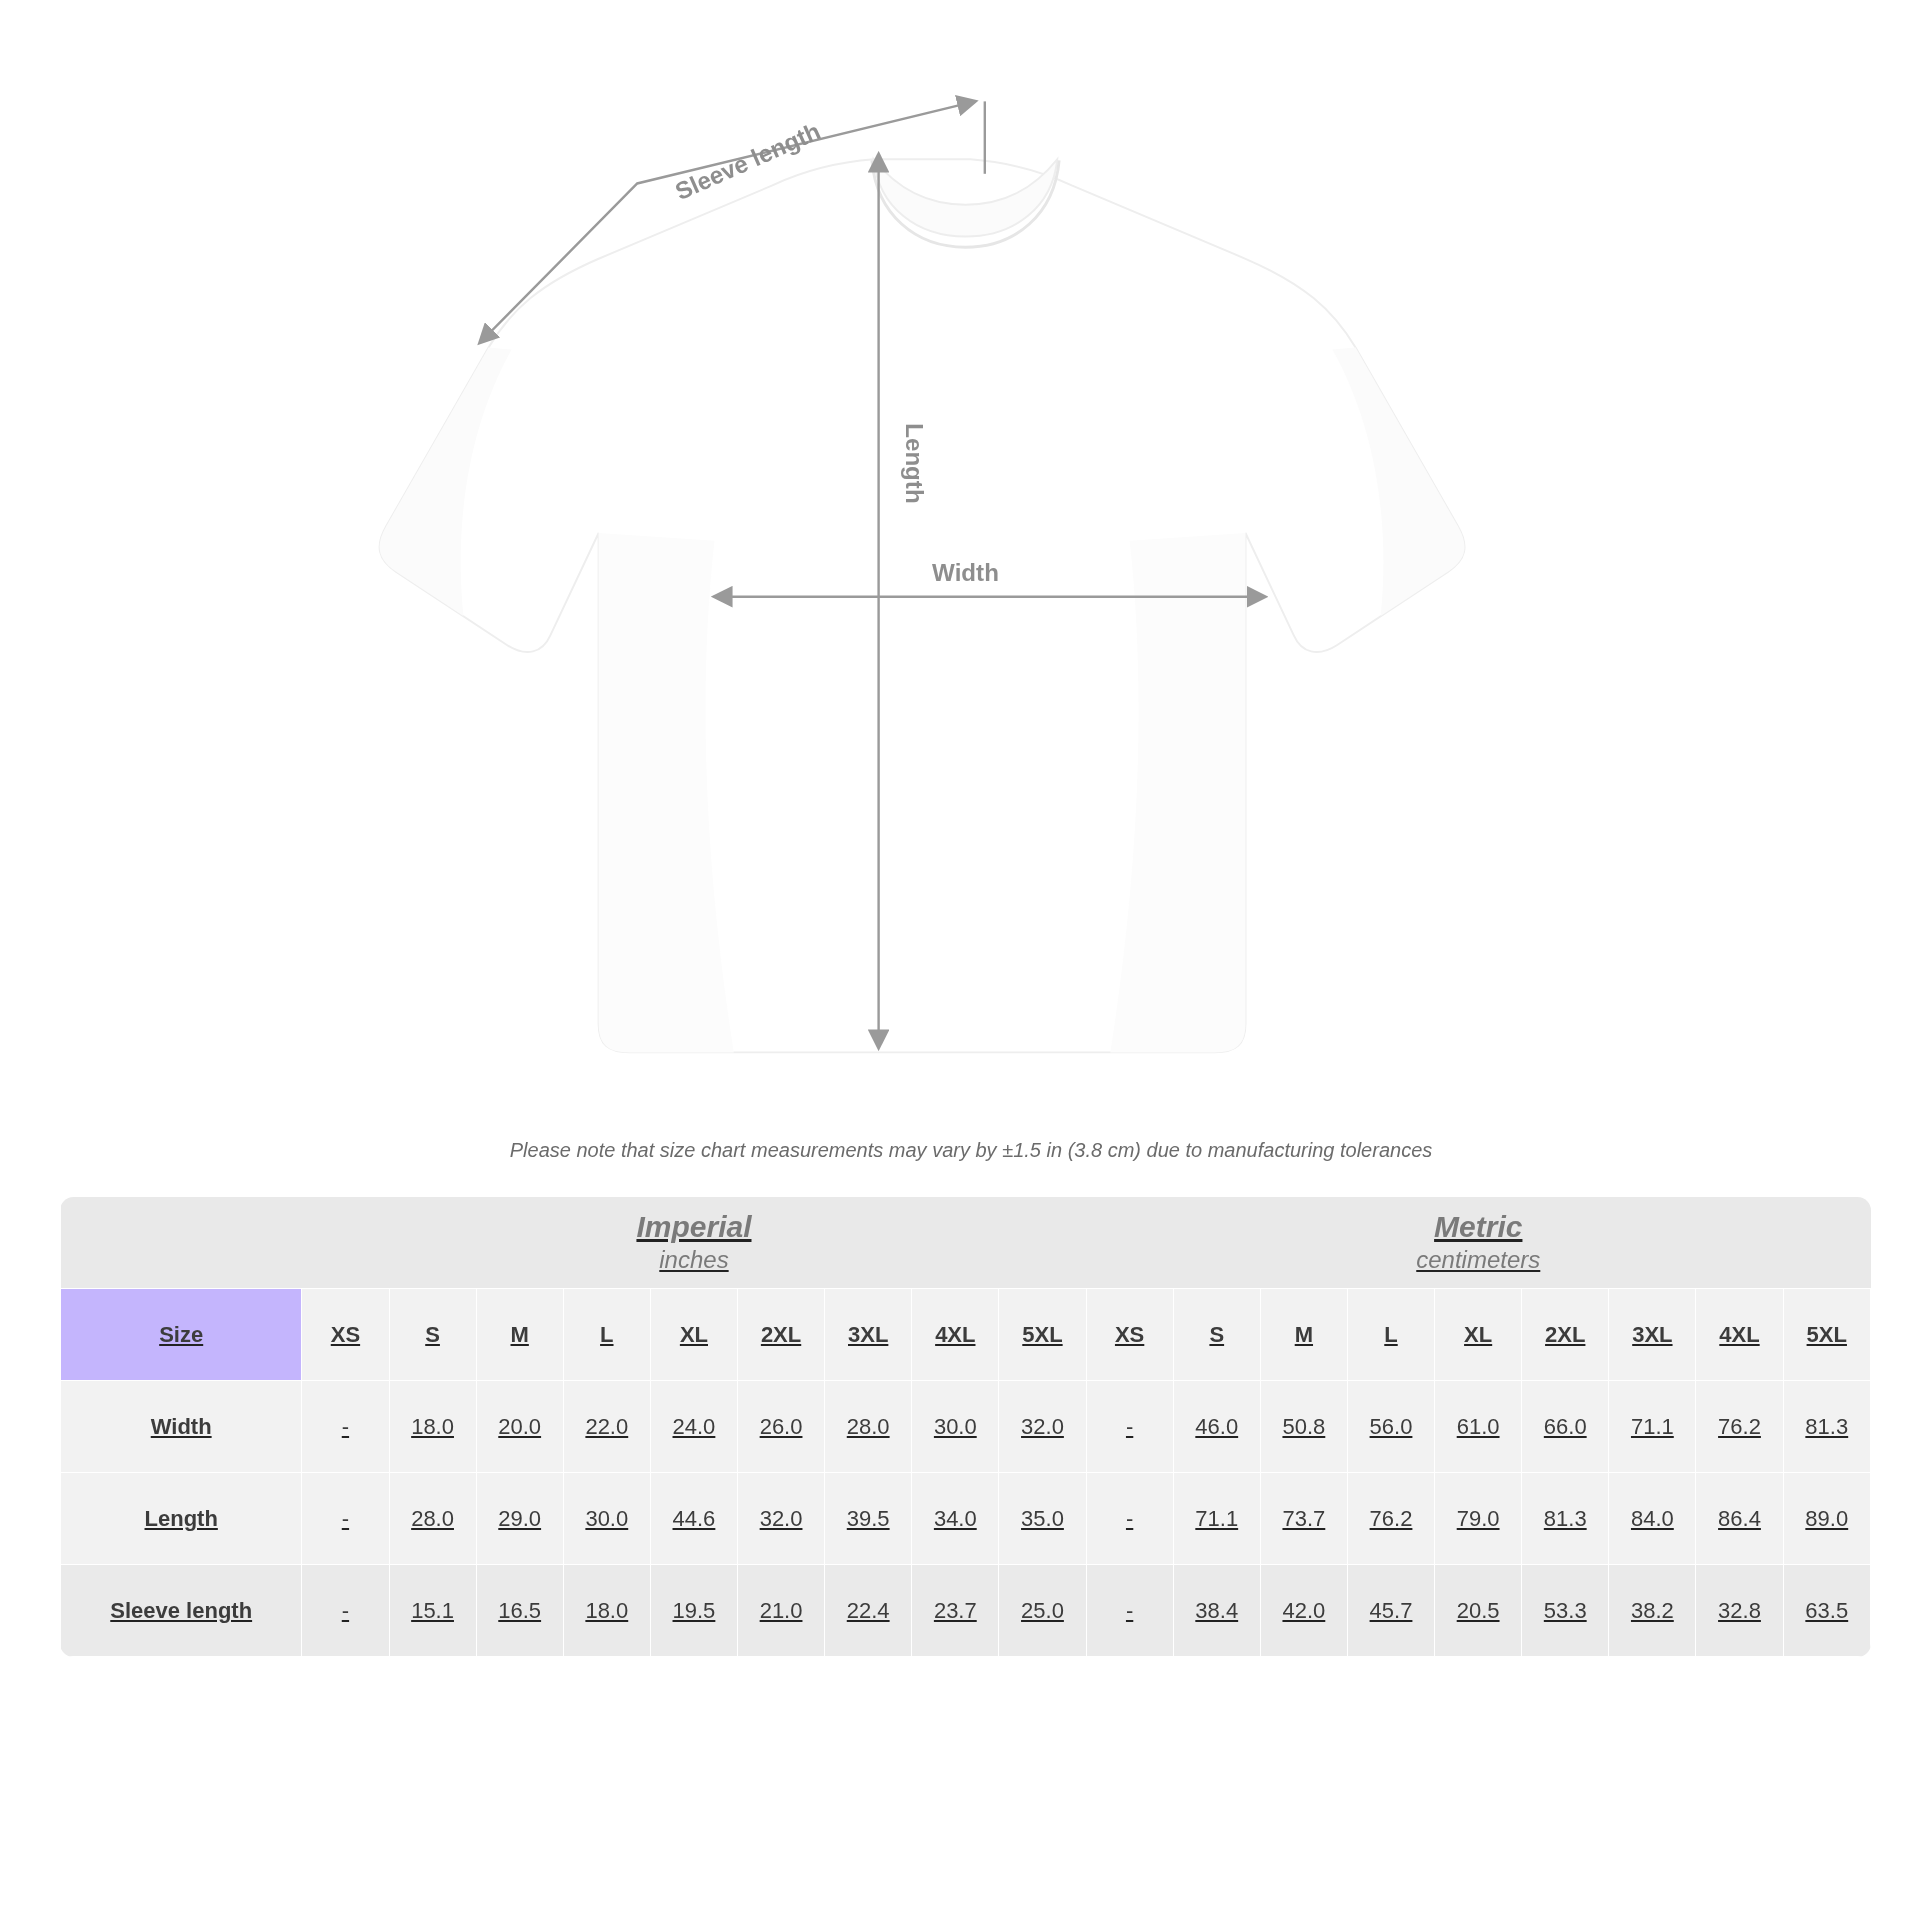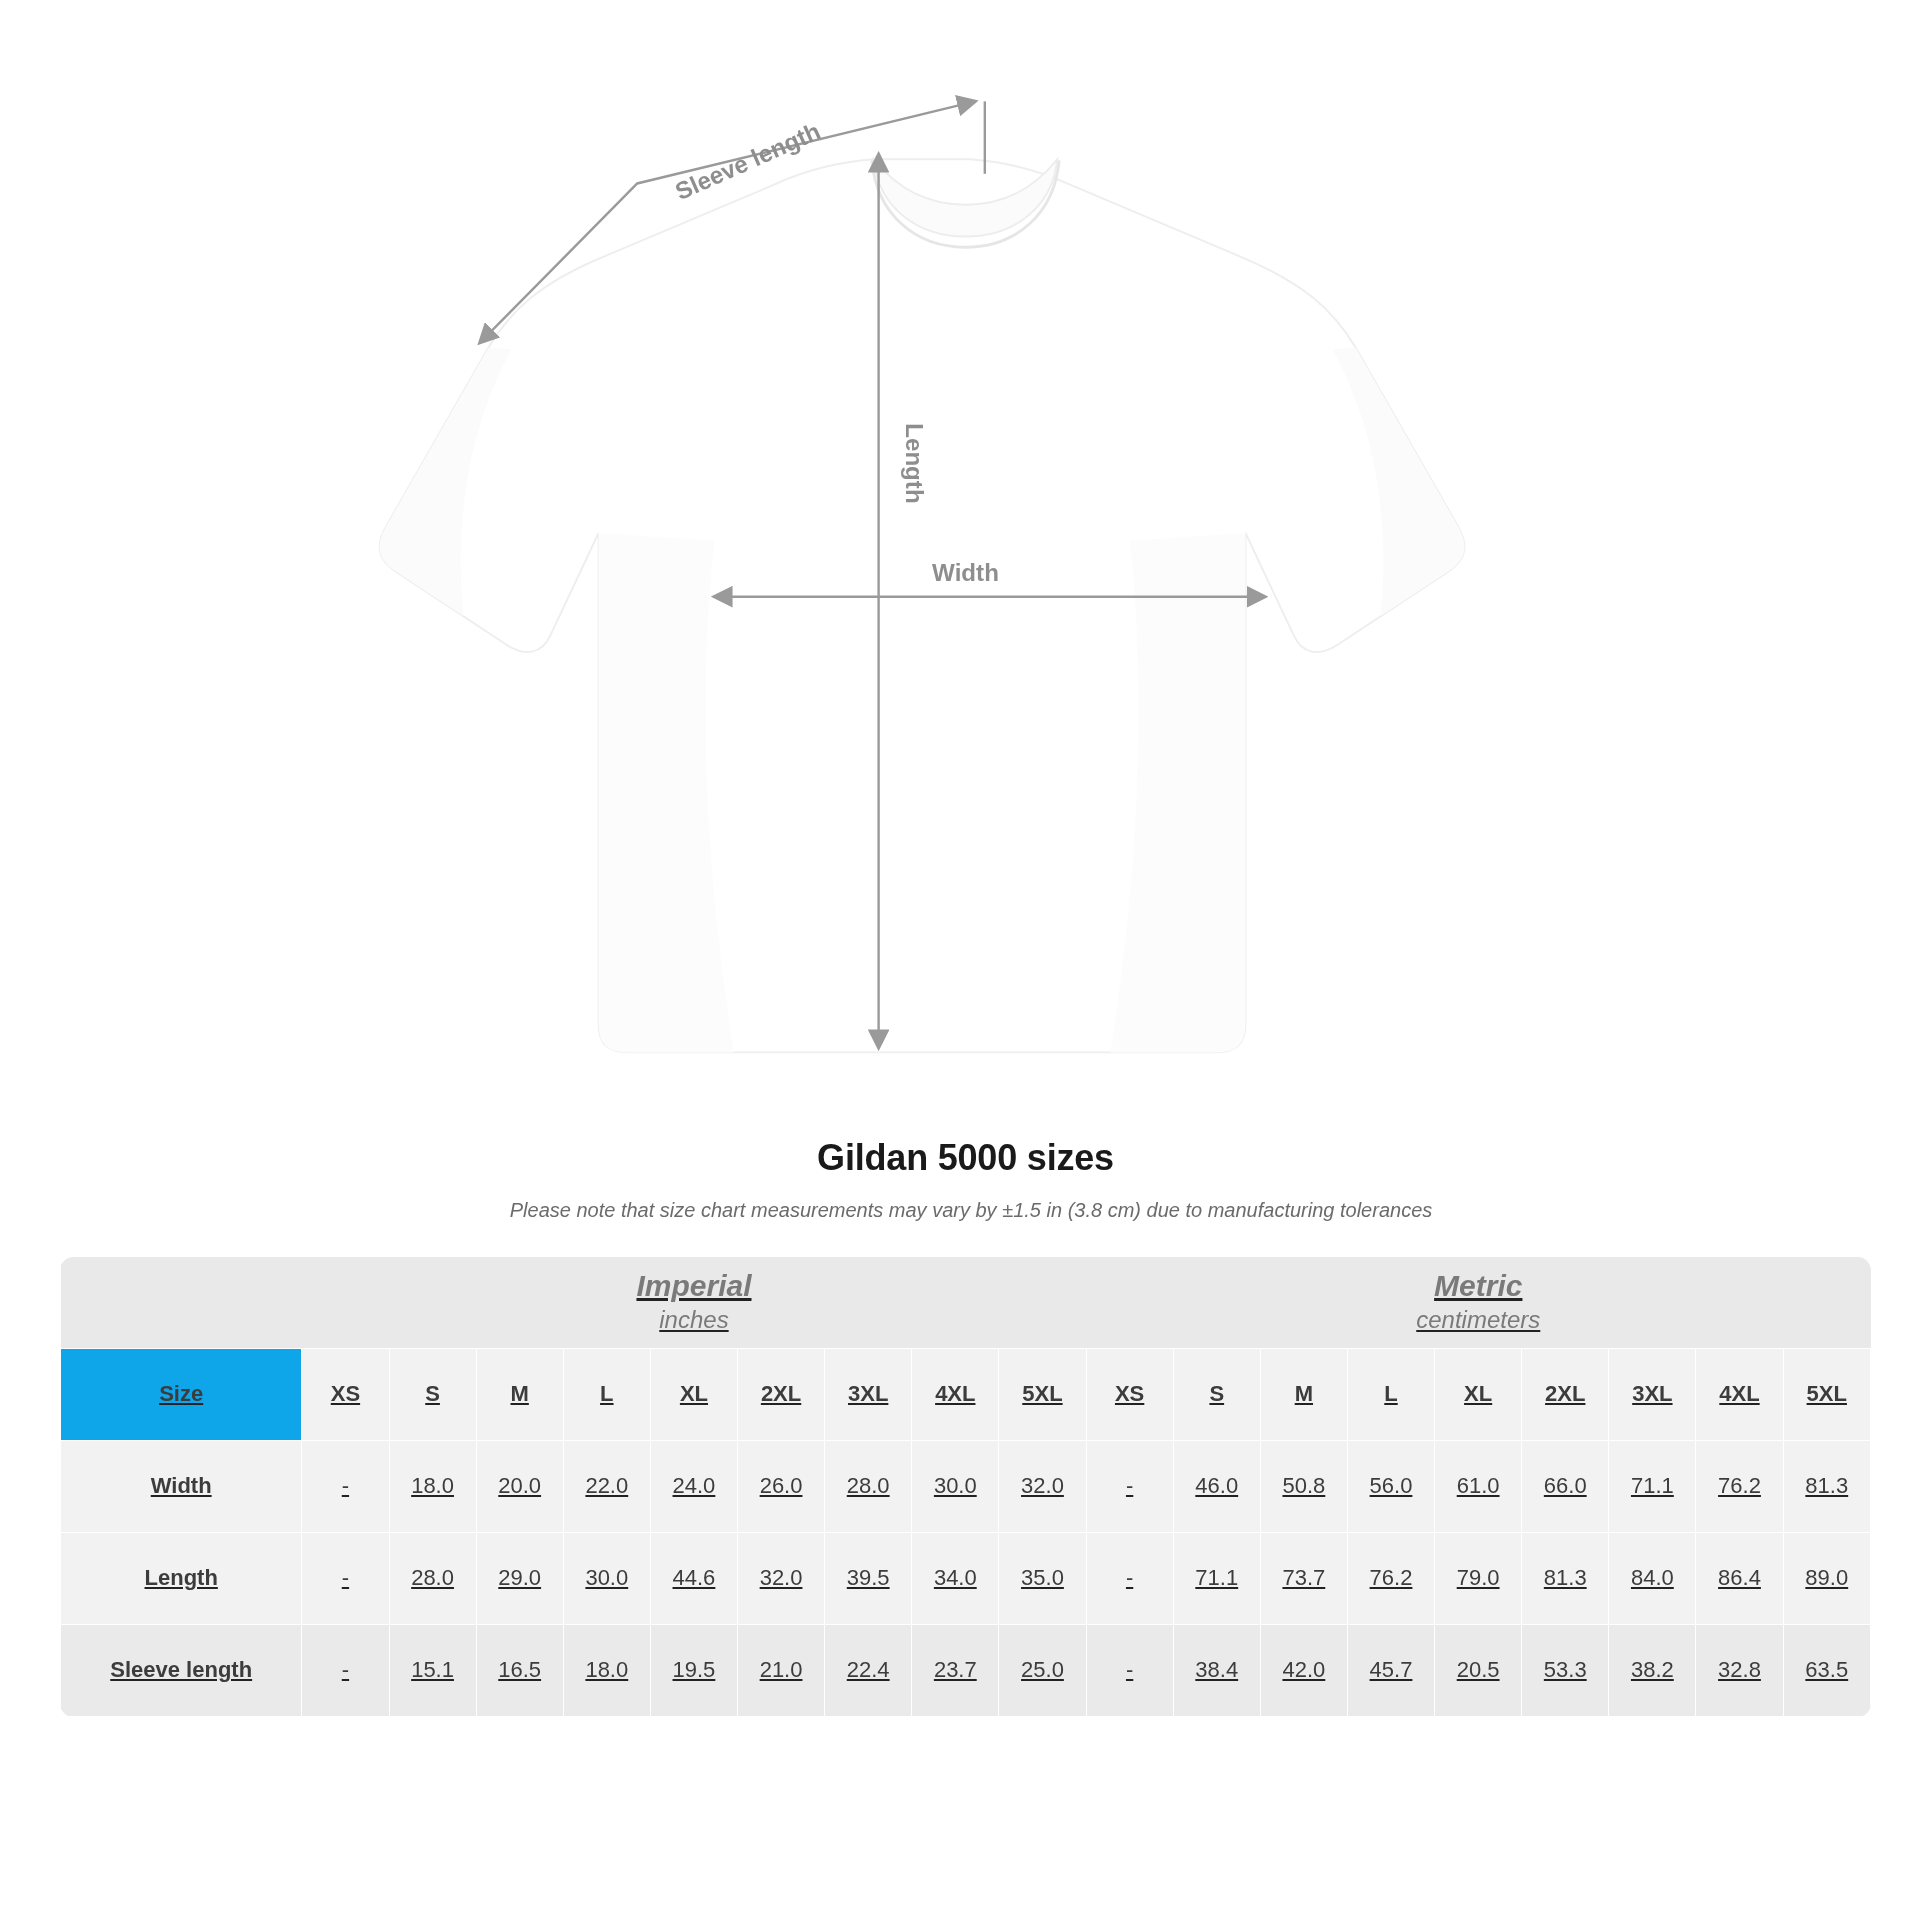--- a/index.html
+++ b/index.html
@@ -95,21 +95,21 @@
     border: none !important;
   }
   .hdr-row td {
     background: #ffffff;
     font-weight: bold;
     font-size: 23px;
     color: #4a4a4a;
     height: 93px;
   }
   .hdr-row td.rowlabel {
-    background: #0ea5e9;
+    background: #c4b5fd;
   }
   .rowlabel {
     font-weight: bold;
     font-size: 23px;
     color: #3c3c3c;
     background: #f2f2f2;
   }
   tr.body-row td {
     background: #f2f2f2;
   }
@@ -182,21 +182,20 @@
       </g>
 
       <text x="778" y="175" transform="rotate(-24 778 175)" text-anchor="middle" font-family="Liberation Sans, sans-serif" font-size="25" font-weight="bold" fill="#8e8e8e">Sleeve length</text>
 
       <text x="938" y="480" transform="rotate(90 938 480)" text-anchor="middle" font-family="Liberation Sans, sans-serif" font-size="25" font-weight="bold" fill="#8e8e8e">Length</text>
 
       <text x="1000" y="602" text-anchor="middle" font-family="Liberation Sans, sans-serif" font-size="25" font-weight="bold" fill="#8e8e8e">Width</text>
     </svg>
   </div>
 
-  <div class="chart-title">Gildan 5000 sizes</div>
   <div class="chart-note">Please note that size chart measurements may vary by ±1.5 in (3.8 cm) due to manufacturing tolerances</div>
 
   <div class="table-wrap">
     <table class="size-table">
       <colgroup>
         <col style="width:241px">
         <col span="18" style="width:87px">
       </colgroup>
       <tbody>
         <tr>

